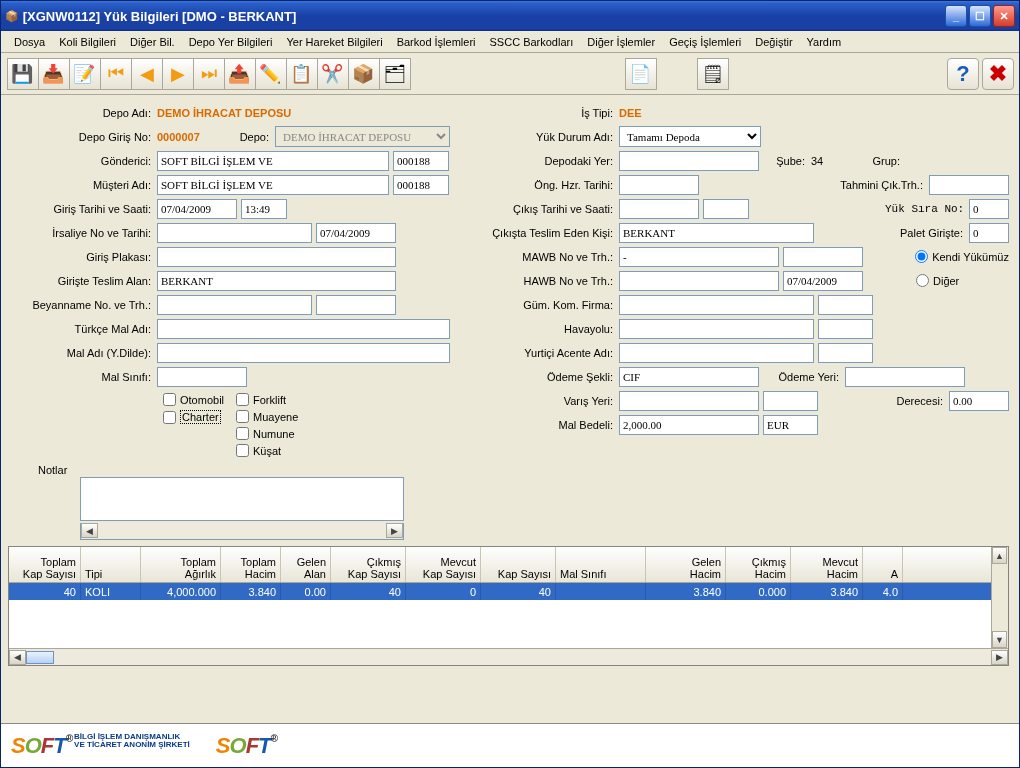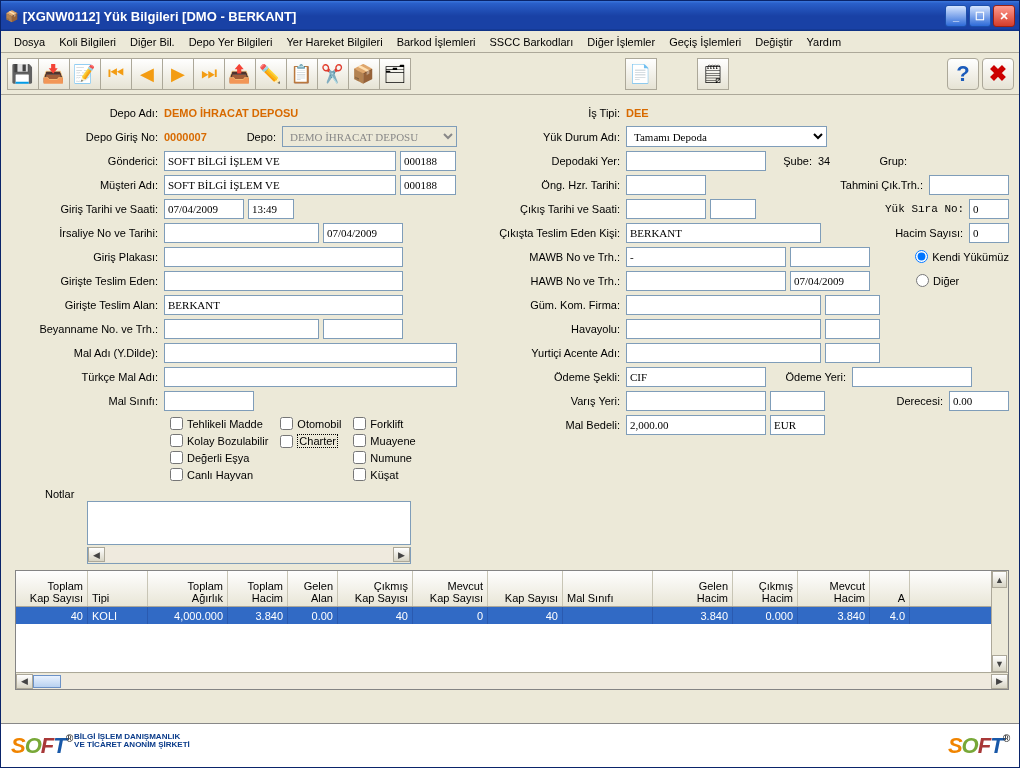--- a/index.html
+++ b/index.html
@@ -11,21 +11,21 @@
 .win-btn { width: 22px; height: 22px; background: linear-gradient(to bottom,#d6e5ff,#2d6ad8); border:1px solid #1c4faa; border-radius:3px; color:#fff; font-weight:bold; display:flex; align-items:center; justify-content:center; cursor:pointer; font-size:11px;}
 .win-btn.close { background: linear-gradient(to bottom,#ff9b8f,#d53c2a); border-color:#9a2214;}
 .menubar { background:#ece9d8; padding: 2px 6px; border-bottom:1px solid #aca899; height:22px; display:flex; align-items:center; }
 .menubar span { padding: 2px 7px; cursor:pointer; color:#000; }
 .toolbar { background:#ece9d8; padding:3px 6px; height:42px; display:flex; align-items:center; gap:0; border-bottom:1px solid #aca899;}
 .tbtn { width:32px; height:32px; border:1px solid #aca899; background:linear-gradient(to bottom,#fff,#e6e3d4); margin-right:-1px; display:flex; align-items:center; justify-content:center; cursor:pointer; font-size:18px; }
 .toolbar-spacer { flex:1; }
 .tbtn.round { border-radius:4px; margin-left:4px; font-size:20px;}
 .tbtn.help{ color:#1b5bbb; font-weight:bold; font-size:22px;}
 .tbtn.cancel{ color:#c00; font-weight:bold; font-size:22px;}
-.content { flex:1; display:flex; flex-direction:column; padding: 6px 10px 2px 14px; }
+.content { flex:1; display:flex; flex-direction:column; padding: 6px 10px 2px 7px; }
 .form-area { display:flex; gap:12px; }
 .col { flex:1; display:flex; flex-direction:column; gap:1px; }
 .row { display:flex; align-items:center; height:23px; gap:4px; }
 .lbl { text-align:right; width:145px; color:#000; font-size:11px; padding-right:2px; white-space:nowrap;}
 .lbl-wide { width:125px; }
 .val-orange { color:#d86a00; font-weight:bold; }
 input[type=text], select { font-family:Tahoma; font-size:11px; height:20px; border:1px solid #7f9db9; background:#fff; padding:1px 3px; }
 select { height:21px; }
 .notes { margin-top:4px;}
 textarea { font-family:Tahoma; font-size:11px; border:1px solid #7f9db9; background:#fff; resize:none; width:324px; height:44px; }
@@ -37,21 +37,21 @@
 .radio-item input[type=radio]{ width:13px; height:13px;}
 .grid { margin:6px 0 0 0; border:1px solid #848484; background:#fff; height:120px; position:relative; overflow:hidden;}
 .grid-head { display:flex; background:linear-gradient(to bottom,#fefefe,#e9e6d7); height:36px; border-bottom:1px solid #aca899; font-size:11px;}
 .grid-head .gh { border-right:1px solid #c8c5b5; padding:2px 4px; display:flex; align-items:flex-end; justify-content:flex-end; text-align:right; line-height:12px; white-space:pre-line;}
 .grid-row { display:flex; height:17px; background:#316ac5; color:#fff; font-size:11px;}
 .grid-row .gc { border-right:1px solid #2a5ab0; padding:1px 4px; display:flex; align-items:center; justify-content:flex-end; }
 .hscroll { position:absolute; bottom:0; left:0; right:0; height:17px; background:#ece9d8; border-top:1px solid #aca899; display:flex; align-items:center;}
 .scrollbtn { width:17px; height:15px; border:1px solid #aca899; background:linear-gradient(to bottom,#fff,#d8d5c5); display:flex; align-items:center; justify-content:center; font-size:9px; color:#444;}
 .scrolltrack{ flex:1; background:#efeade; height:15px; position:relative;}
 .scrollthumb{ position:absolute; left:0; width:28px; height:13px; top:1px; background:linear-gradient(to bottom,#e9f2ff,#b8d1f0); border:1px solid #6c92c7;}
-.footer { height:44px; display:flex; align-items:center; justify-content:space-between; padding:2px 10px; background:#fff; border-top:1px solid #888;}
+.footer { height:44px; display:flex; align-items:center; padding:2px 10px; background:#fff; border-top:1px solid #888;gap:26px;}
 .logo { font-family:Arial Black,Arial; font-size:22px; font-style:italic; letter-spacing:-1px; font-weight:900;}
 .logo .s{ color:#f08400;} .logo .o{ color:#78a838;} .logo .f{ color:#a83838;} .logo .t{ color:#1858a8;}
 .logo-sub { font-size:8px; color:#0a3b8a; font-weight:bold; line-height:8px; margin-left:2px;}
 .vscroll { position:absolute; right:0; top:0; bottom:17px; width:17px; background:#ece9d8; border-left:1px solid #aca899;}
 .vscroll .scrollbtn{ width:15px; height:17px; }
 .icon{ display:inline-block; }
 </style>
 </head>
 <body>
 
@@ -134,64 +134,42 @@
         <div class="row">
             <span class="lbl">İrsaliye No ve Tarihi:</span>
           <input type="text" style="width: 155px;">
           <input type="text" style="width: 80px;" value="07/04/2009">
           </div>
         <div class="row">
             <span class="lbl">Giriş Plakası:</span>
           <input type="text" style="width: 239px;">
           </div>
         <div class="row">
-            <span class="lbl">Girişte Teslim Eden:</span>
-          <input type="text" style="width: 239px;">
-          </div>
-        <div class="row">
             <span class="lbl">Girişte Teslim Alan:</span>
           <input type="text" style="width: 239px;" value="BERKANT">
           </div>
         <div class="row">
             <span class="lbl">Beyanname No. ve Trh.:</span>
           <input type="text" style="width: 155px;">
           <input type="text" style="width: 80px;">
           </div>
         <div class="row">
+            <span class="lbl">Türkçe Mal Adı:</span>
+          <input type="text" style="width: 293px;">
+          </div>
+        <div class="row">
             <span class="lbl">Mal Adı (Y.Dilde):</span>
           <input type="text" style="width: 293px;">
           </div>
         <div class="row">
-            <span class="lbl">Türkçe Mal Adı:</span>
-          <input type="text" style="width: 293px;">
-          </div>
-        <div class="row">
             <span class="lbl">Mal Sınıfı:</span>
           <input type="text" style="width: 90px;">
           </div>
 
         <div class="checkgroup">
-          <div class="checkcol">
-            <label class="checkitem">
-                <input type="checkbox" style="">
-                <span>Tehlikeli Madde</span>
-              </label>
-            <label class="checkitem">
-                <input type="checkbox" style="">
-                <span>Kolay Bozulabilir</span>
-              </label>
-            <label class="checkitem">
-                <input type="checkbox" style="">
-                <span>Değerli Eşya</span>
-              </label>
-            <label class="checkitem">
-                <input type="checkbox" style="">
-                <span>Canlı Hayvan</span>
-              </label>
-          </div>
           <div class="checkcol">
             <label class="checkitem">
                 <input type="checkbox" style="">
                 <span>Otomobil</span>
               </label>
             <label class="checkitem">
                 <input type="checkbox" style="">
                 <span style="border:1px dotted #000;padding:0 1px;">Charter</span>
               </label>
           </div>
@@ -227,21 +205,21 @@
         </div>
       </div>
 
       <div class="col">
         <div class="row">
             <span class="lbl lbl-wide">İş Tipi:</span>
           <span class="val-orange">DEE</span>
           </div>
         <div class="row">
             <span class="lbl lbl-wide">Yük Durum Adı:</span>
-          <select style="width:201px;"><option>Tamamı Depoda</option></select>
+          <select style="width:142px;"><option>Tamamı Depoda</option></select>
           </div>
         <div class="row">
             <span class="lbl lbl-wide">Depodaki Yer:</span>
           <input type="text" style="width: 140px;">
           <span class="lbl" style="width:44px;">Şube:</span>
           <span style="width:22px;">34</span>
           <span class="lbl" style="width:65px;">Grup:</span>
           </div>
         <div class="row">
             <span class="lbl lbl-wide">Öng. Hzr. Tarihi:</span>
@@ -255,21 +233,21 @@
           <input type="text" style="width: 80px;">
           <input type="text" style="width: 46px;">
           <span style="flex:1;"></span>
           <span class="lbl" style="width:80px;font-family:Liberation Mono, monospace;">Yük Sıra No:</span>
           <input type="text" style="width: 40px;" value="0">
           </div>
         <div class="row">
             <span class="lbl lbl-wide">Çıkışta Teslim Eden Kişi:</span>
           <input type="text" style="width: 195px;" value="BERKANT">
           <span style="flex:1;"></span>
-          <span class="lbl" style="width:80px;">Hacim Sayısı:</span>
+          <span class="lbl" style="width:80px;">Palet Girişte:</span>
           <input type="text" style="width: 40px;" value="0">
           </div>
         <div class="row">
             <span class="lbl lbl-wide">MAWB No ve Trh.:</span>
           <input type="text" style="width: 160px;" value="-">
           <input type="text" style="width: 80px;">
           <span style="flex:1;"></span>
           <label class="radio-item">
               <input type="radio" name="yuk" checked="" style="">
               <span>Kendi Yükümüz</span>

